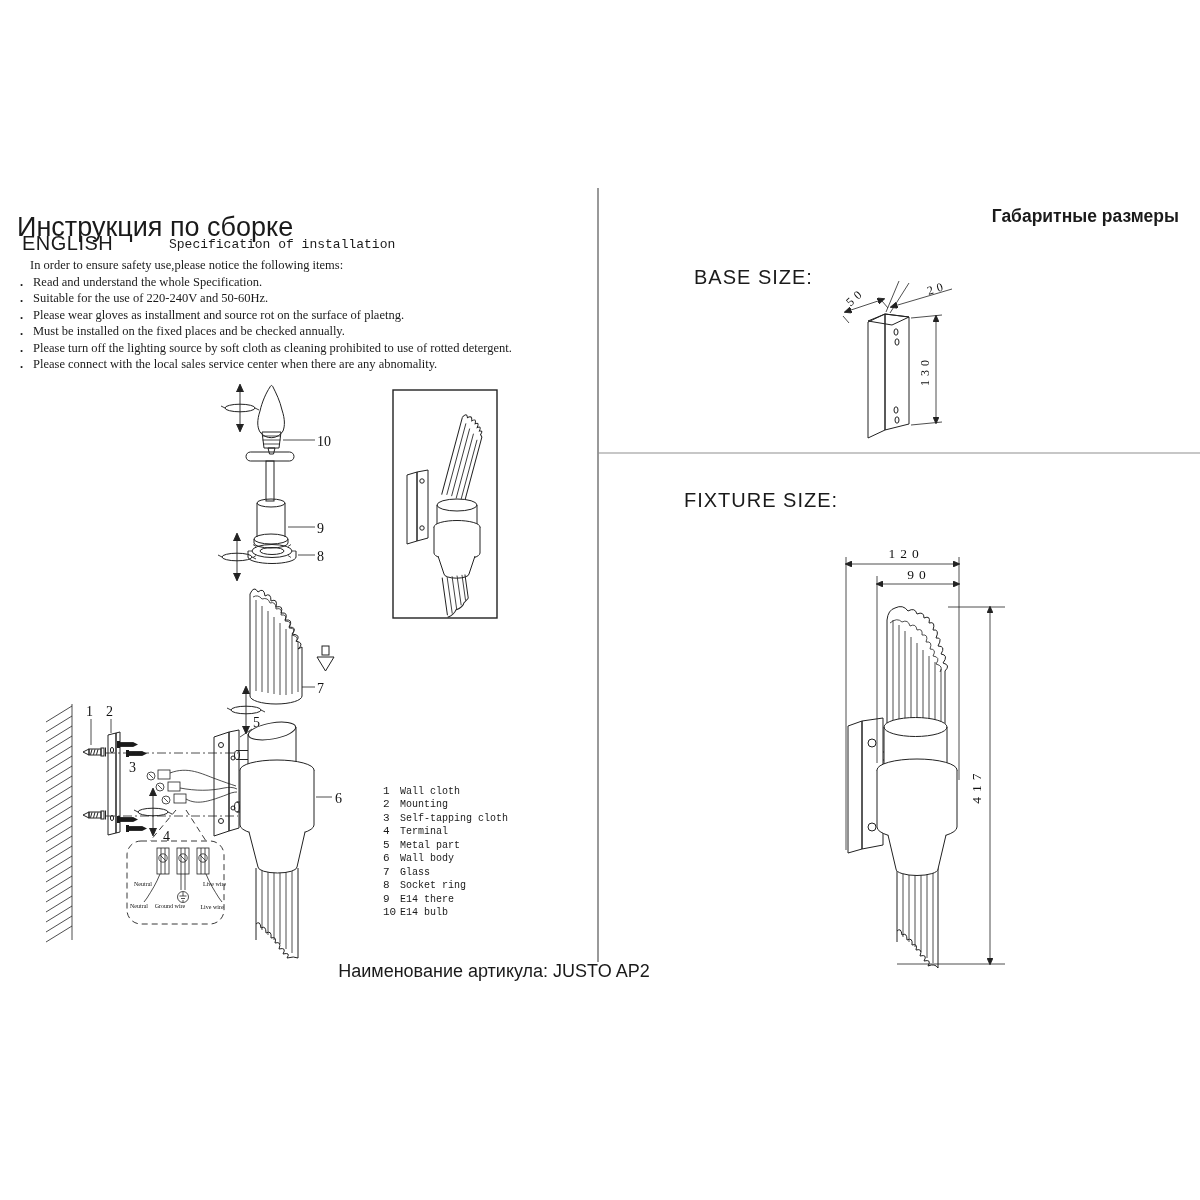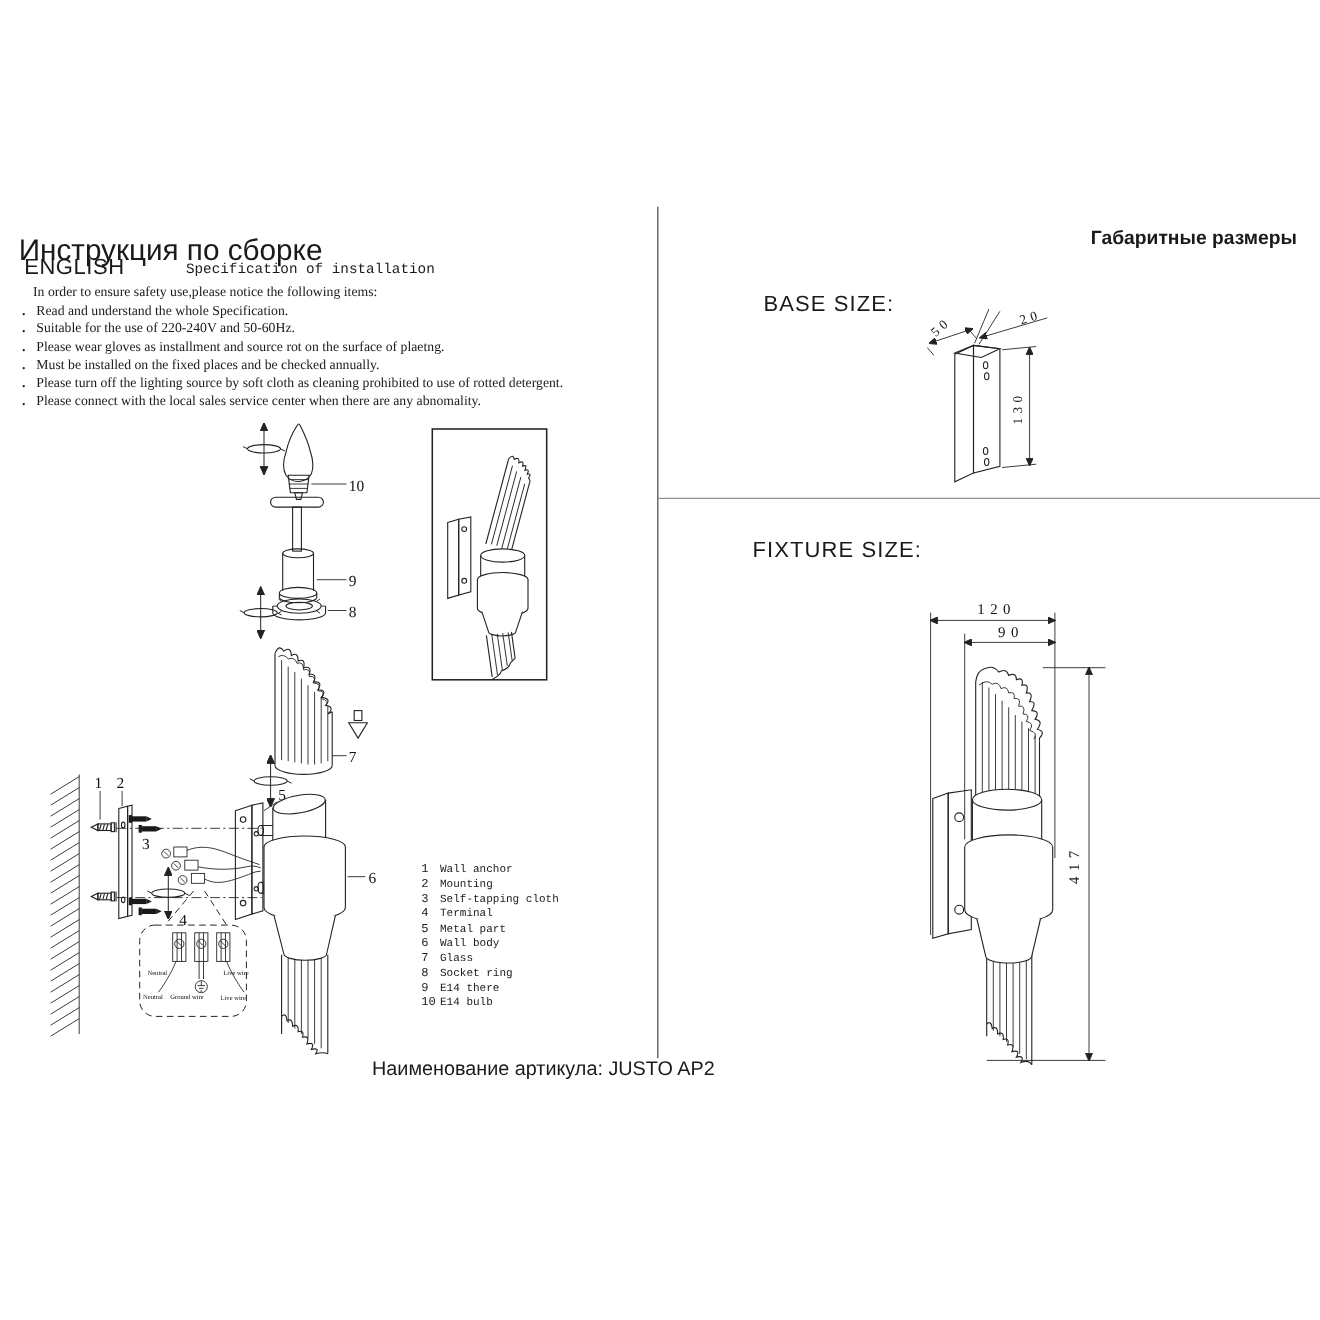--- a/index.html
+++ b/index.html
@@ -354,21 +354,21 @@
         <span class="sdot">.</span>
         <span>Please turn off the lighting source by soft cloth as cleaning prohibited to use of rotted detergent.</span>
       </div>
     <div class="srow">
         <span class="sdot">.</span>
         <span>Please connect with the local sales service center when there are any abnomality.</span>
       </div>
   </div>
 
   <div class="abs parts">
-    <div class="prow"><span class="pnum">1</span><span>Wall anchor</span></div>
+    <div class="prow"><span class="pnum">1</span><span>Wall cloth</span></div>
     <div class="prow"><span class="pnum">2</span><span>Mounting</span></div>
     <div class="prow"><span class="pnum">3</span><span>Self-tapping cloth</span></div>
     <div class="prow"><span class="pnum">4</span><span>Terminal</span></div>
     <div class="prow"><span class="pnum">5</span><span>Metal part</span></div>
     <div class="prow"><span class="pnum">6</span><span>Wall body</span></div>
     <div class="prow"><span class="pnum">7</span><span>Glass</span></div>
     <div class="prow"><span class="pnum">8</span><span>Socket ring</span></div>
     <div class="prow"><span class="pnum">9</span><span>E14 there</span></div>
     <div class="prow"><span class="pnum">10</span><span>E14 bulb</span></div>
   </div>

